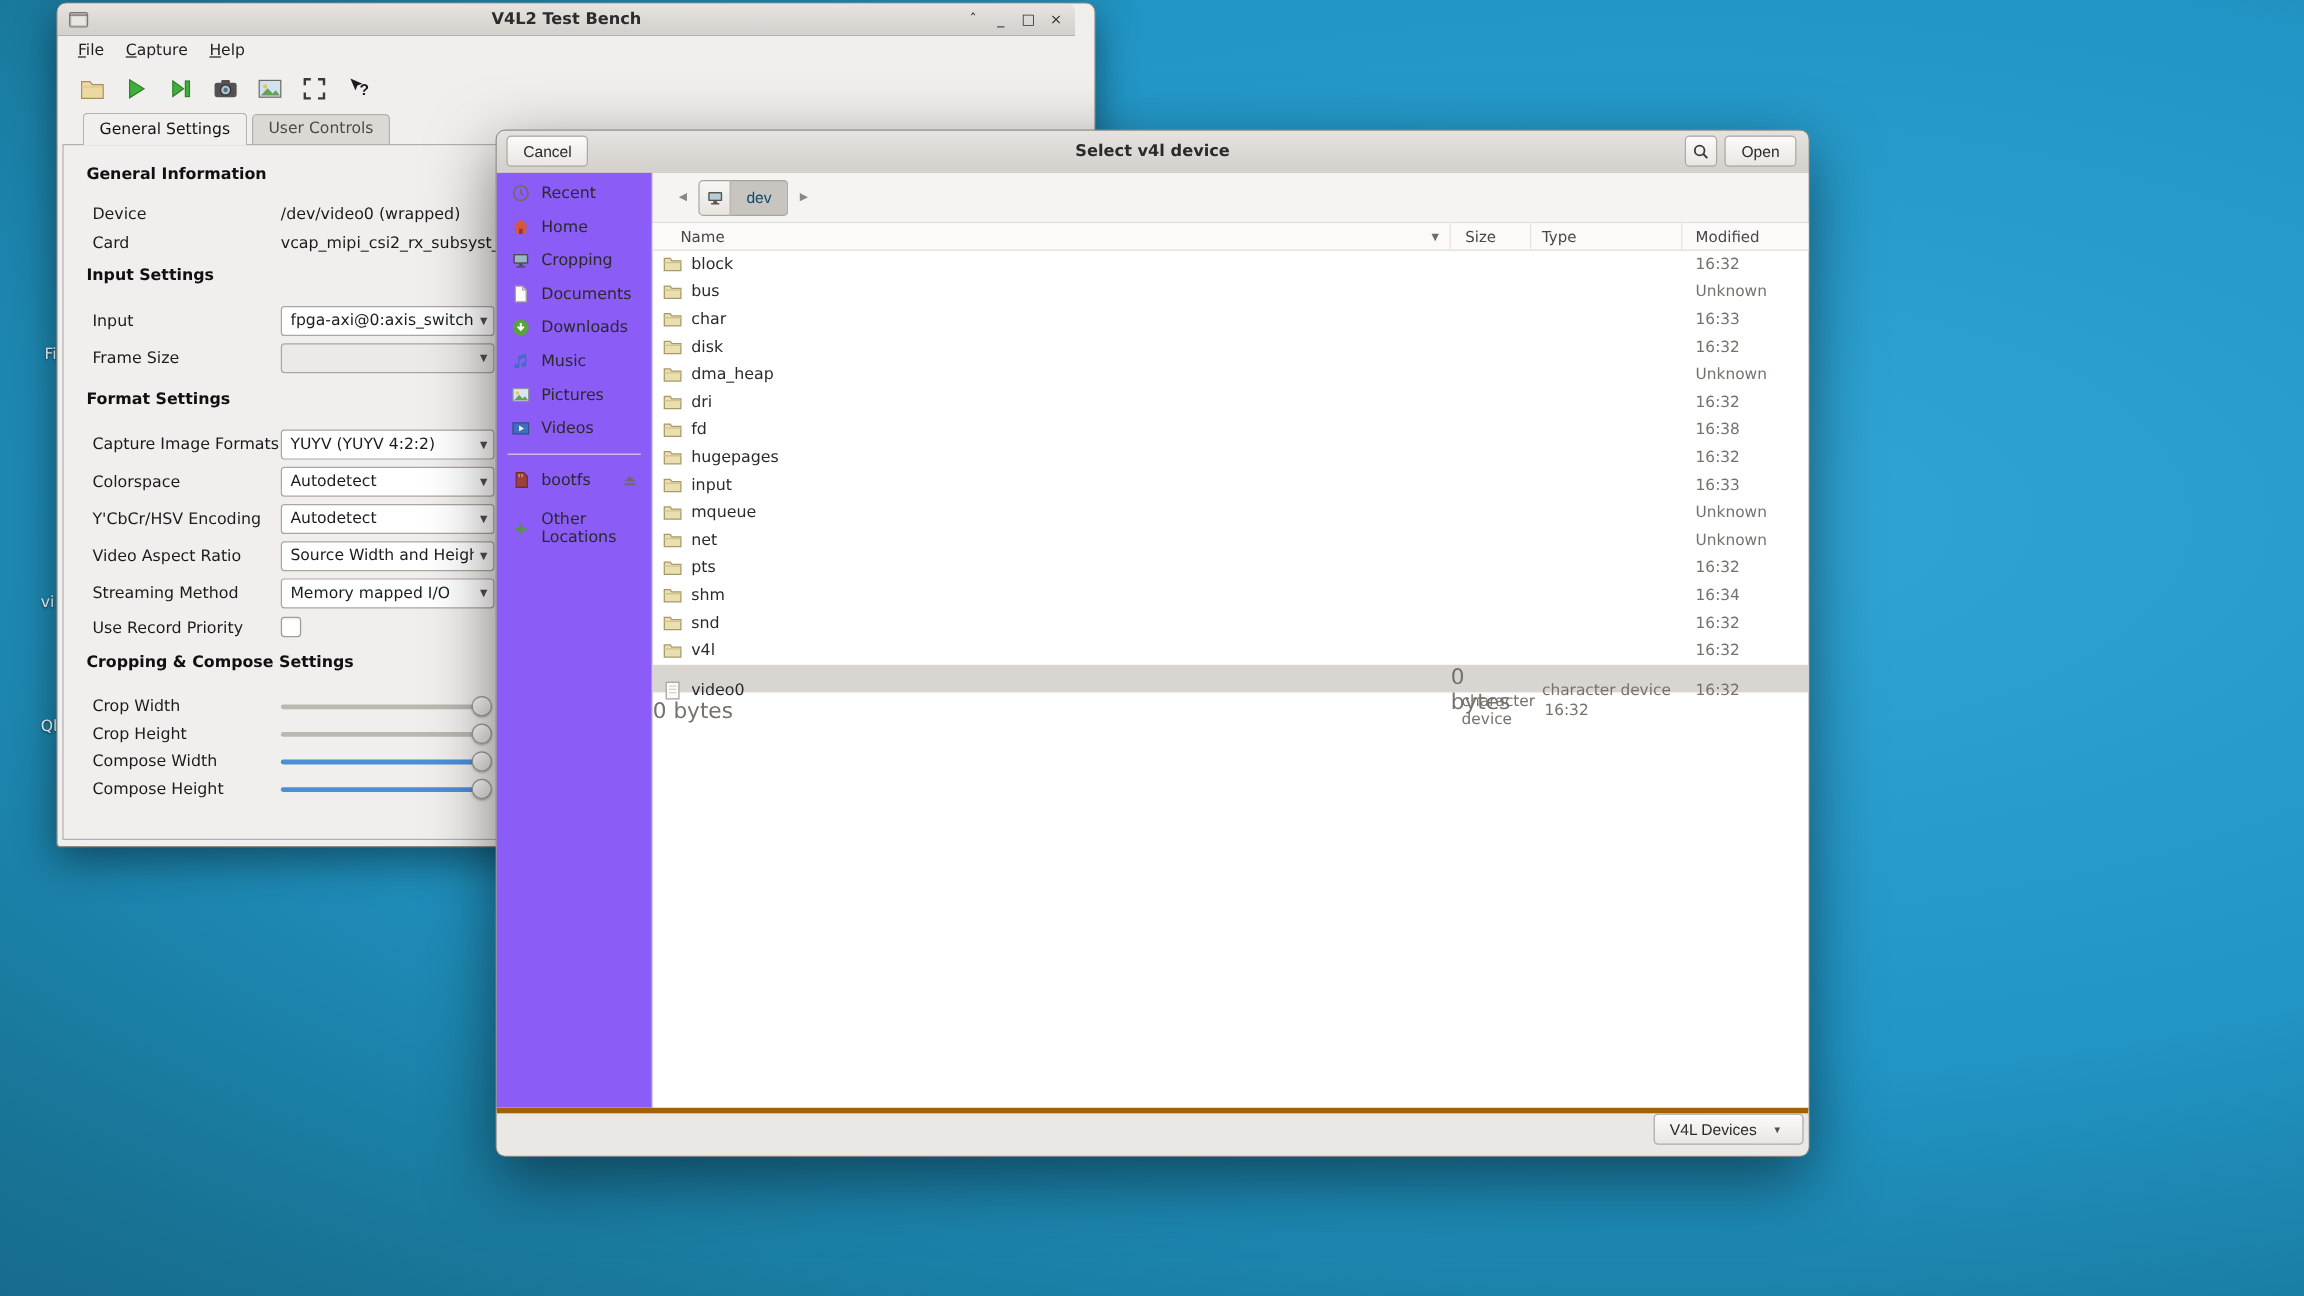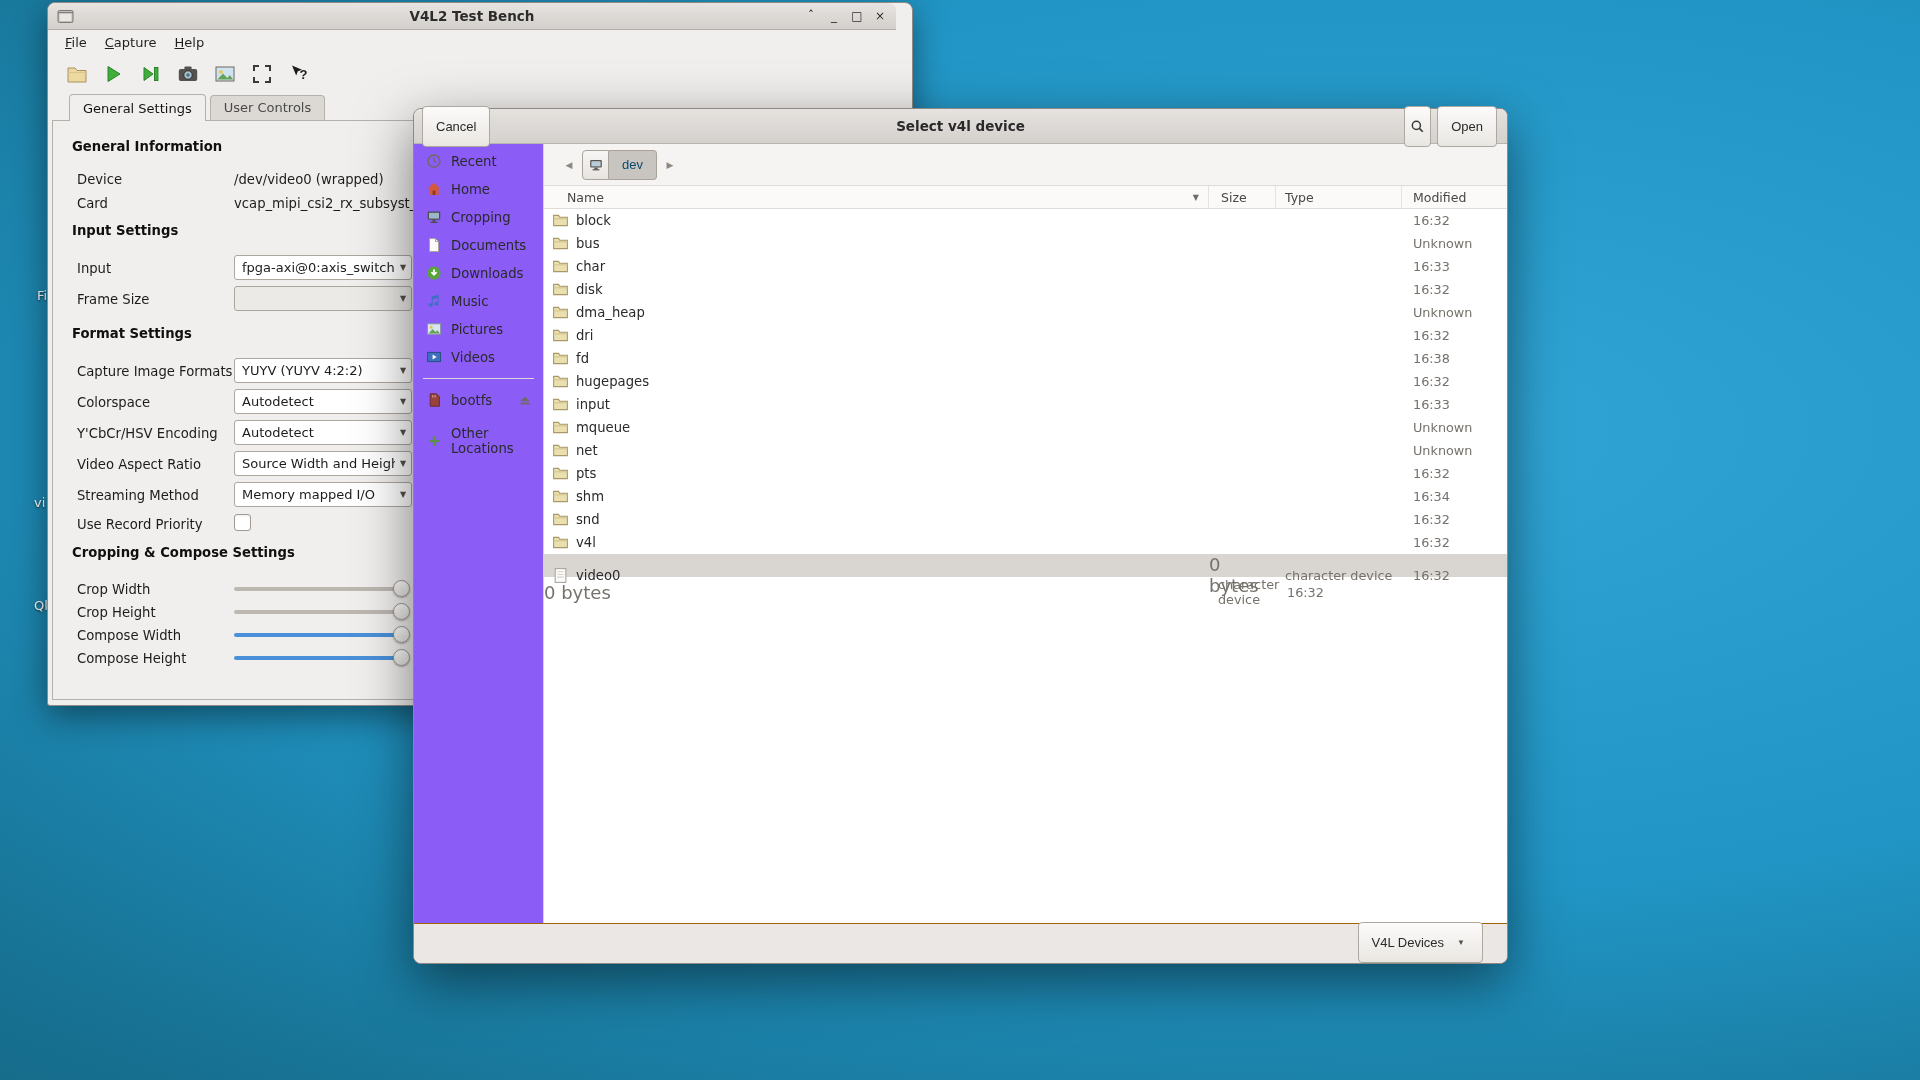--- a/index.html
+++ b/index.html
@@ -44,21 +44,21 @@
   .slider.filled .track{background:#4a90d9}
   .slider .thumb{position:absolute;right:0;top:0;width:17px;height:17px;border-radius:50%;
     background:linear-gradient(#fcfcfb,#e7e4e0);border:1px solid #9d9790;box-shadow:0 1px 2px rgba(0,0,0,.3)}
 
   
   .dialog{position:absolute;left:413px;top:108px;width:1095px;height:856px;background:#f5f4f2;border:1px solid #8e8983;
     border-radius:8px;box-shadow:0 18px 55px rgba(0,0,0,.5);z-index:20;display:flex;flex-direction:column}
   .dlg-header{height:35px;flex:none;background:linear-gradient(#e5e2df,#d4d0cc);border-bottom:1px solid #b9b4ae;
     border-radius:7px 7px 0 0;position:relative;display:flex;align-items:center}
   .dlg-title{position:absolute;left:0;right:0;text-align:center;font-weight:bold;font-size:13.5px;color:#2a2a2a}
-  .btn{height:41px;padding:0 13px;font-size:13px;color:#2a2a2a;background:linear-gradient(#fcfbfa,#e9e6e2);
+  .btn{height:26px;padding:0 13px;font-size:13px;color:#2a2a2a;background:linear-gradient(#fcfbfa,#e9e6e2);
     border:1px solid #aea8a2;border-radius:4px;display:inline-flex;align-items:center;justify-content:center;cursor:default}
   .cancel-btn{position:absolute;left:8px;z-index:2}
   .open-btn{position:absolute;right:10px;z-index:2;min-width:54px}
   .search-btn{position:absolute;right:76px;width:27px;padding:0;z-index:2}
   .search-btn .icon{width:15px;height:15px}
   .dlg-body{flex:1;display:flex;min-height:0}
   .sidebar{width:130px;flex:none;background:#8b5cf6;border-right:1px solid #d8d4cf;padding-top:3px}
   .side-item{height:28px;display:flex;align-items:center;padding:0 10px 0 12px;gap:9px;font-size:13.2px;color:#2a2a2a;cursor:default}
   .side-item .icon{width:16px;height:16px;flex:none}
   .side-item.gap{margin-top:13px}
@@ -82,22 +82,22 @@
   .hcell.c3{padding-left:11px;border-right:0}
   .hcell .sort{margin-left:auto;margin-right:9px;font-size:8px;color:#6e6a64}
   .file-list{flex:1;overflow:hidden}
   .file-row{height:23px;display:grid;grid-template-columns:665px 67px 126px 1fr;align-items:center;font-size:13.2px;color:#2a2a2a;cursor:default}
   .file-row.selected{background:#d9d6d2}
   .cell.name{display:flex;align-items:center;gap:7px;padding-left:8px;overflow:hidden}
   .cell.name .icon{width:17px;height:17px;flex:none}
   .cell.size{padding-right:11px;color:#76716b;font-size:18px}
   .cell.type{padding-left:9px;color:#76716b;font-size:12.8px}
   .cell.modified{padding-left:11px;color:#76716b;font-size:12.8px}
-  .dlg-footer{height:40px;flex:none;background:#eae7e4;border-top:1px solid #a16207;border-radius:0 0 7px 7px;
-    display:flex;align-items:flex-end;justify-content:flex-end;padding-right:24px}
+  .dlg-footer{height:40px;flex:none;background:#eae7e4;border-top:5px solid #a16207;border-radius:0 0 7px 7px;
+    display:flex;align-items:flex-start;justify-content:flex-end;padding-right:4px}
   .filter-btn{min-width:110px;gap:9px}
   .icon svg{width:100%;height:100%;display:block}
 </style>
 </head>
 <body>
 
 <div id="desktop">
   <div class="desk-label" style="left:37px;top:288px">Fi</div>
   <div class="desk-label" style="left:34px;top:495px">vi</div>
   <div class="desk-label" style="left:34px;top:598px">Ql</div>

